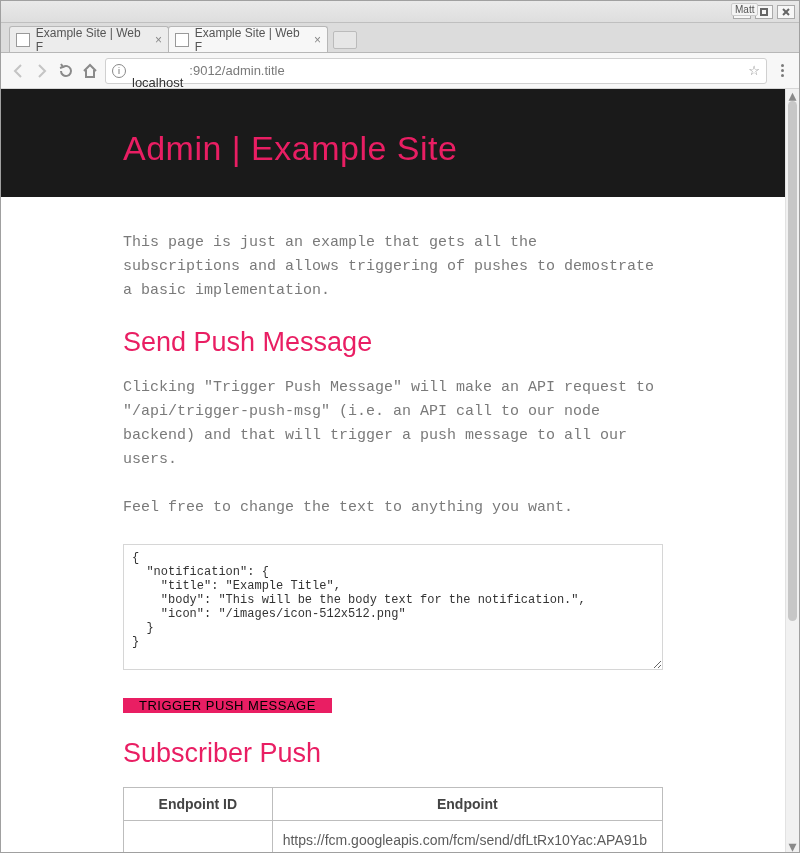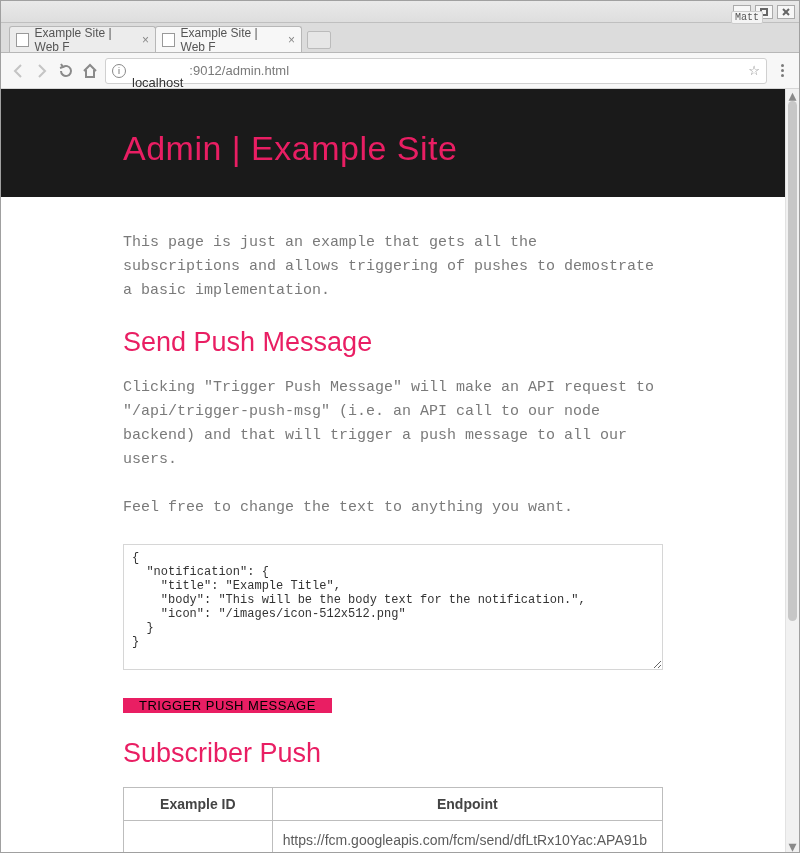--- a/index.html
+++ b/index.html
@@ -1,25 +1,25 @@
 <!DOCTYPE html>
 <html><head>
 <meta charset="utf-8">
 <style>
   * { box-sizing: border-box; }
   body { margin:0; font-family: Arial, sans-serif; background:#f0f0f0; }
   .window { width:800px; height:853px; background:#fff; border:1px solid #a0a0a0; display:flex; flex-direction:column; position:relative; }
   
   .win-titlebar { height:22px; background:linear-gradient(#e9e9e9,#dedede); border-bottom:1px solid #bfbfbf; display:flex; align-items:center; justify-content:flex-end; padding:0 4px; gap:4px; }
-  .win-user { position:absolute; left:730px; top:10px; font-size:10px; background:#f4f4f4; border:1px solid #ccc; padding:0 3px; border-radius:2px; color:#555;font-family:Liberation Mono, monospace; }
+  .win-user { position:absolute; left:730px; top:2px; font-size:10px; background:#f4f4f4; border:1px solid #ccc; padding:0 3px; border-radius:2px; color:#555; }
   .win-btn { width:18px; height:14px; border:1px solid #aaa; background:#f7f7f7; display:flex; align-items:center; justify-content:center; }
   .win-btn svg { width:8px; height:8px; stroke:#666; stroke-width:2; }
   
   .tabstrip { height:30px; background:#dcdcdc; display:flex; align-items:flex-end; padding-left:8px; border-bottom:1px solid #b7b7b7; }
-  .tab { height:26px; width:147px; background:#ececec; border:1px solid #b7b7b7; border-bottom:none; border-top-left-radius:3px; border-top-right-radius:3px; display:flex; align-items:center; padding:0 6px; gap:6px; font-size:12px; color:#555; margin-right:-1px; position:relative; }
+  .tab { height:26px; width:160px; background:#ececec; border:1px solid #b7b7b7; border-bottom:none; border-top-left-radius:3px; border-top-right-radius:3px; display:flex; align-items:center; padding:0 6px; gap:6px; font-size:12px; color:#555; margin-right:-1px; position:relative; }
   .tab.active { background:#f7f7f7; z-index:2; }
   .tab .favicon { width:14px; height:14px; border:1px solid #999; background:#fff; }
   .tab .closex { margin-left:auto; color:#888; font-size:12px; line-height:1; }
   .newtab { width:24px; height:18px; background:#e6e6e6; border:1px solid #bbb; margin-left:6px; margin-bottom:3px; border-radius:2px; }
   
   .toolbar { height:36px; background:#f7f7f7; border-bottom:1px solid #d6d6d6; display:flex; align-items:center; padding:0 8px; gap:6px; }
   .nav-ico { width:18px; height:18px; display:flex; align-items:center; justify-content:center; color:#8a8a8a; }
   .nav-ico.disabled { color:#c4c4c4; }
   .nav-ico svg { width:16px; height:16px; stroke:currentColor; fill:none; stroke-width:2; }
   .omnibox { flex:1; height:26px; border:1px solid #d0d0d0; border-radius:3px; background:#fff; display:flex; align-items:center; padding:0 6px; gap:6px; font-size:13px; color:#333; }
@@ -107,21 +107,21 @@
         </svg>
     </div>
     <div class="nav-ico">
       <svg>
           <path d="M2 8 L8 2 L14 8 M4 7 V14 H12 V7"></path>
         </svg>
     </div>
     <div class="omnibox">
       <span class="info">i</span>
       <span class="host">localhost</span>
-        <span class="path">:9012/admin.html</span>
+        <span class="path">:9012/admin.title</span>
       <span class="star">☆</span>
     </div>
     <div class="nav-ico">
       <div class="menu-dots">
           <span></span>
           <span></span>
           <span></span>
         </div>
     </div>
   </div>
@@ -152,21 +152,21 @@
 
         <div>
           <button class="btn">TRIGGER PUSH MESSAGE</button>
         </div>
 
         <h2>Subscriber Push</h2>
 
         <table>
           <thead>
             <tr>
-              <th>Example ID</th>
+              <th>Endpoint ID</th>
               <th>Endpoint</th>
             </tr>
           </thead>
           <tbody>
             <tr>
               <td>Iege3Q7Dxz3aVShL</td>
               <td class="endpoint">https://fcm.googleapis.com/fcm/send/dfLtRx10Yac:APA91bGiUNYqZ1UitR-IFkwCvF5LRxcLsQdk7MxdFQs83cjzjraCWrLQwjgguTQtZ-tPwSiPsoiwFnfGIfWBTEbmIG3BKiIFFkiriYffgafuI8MiNvAZUN</td>
             </tr>
           </tbody>
         </table>

